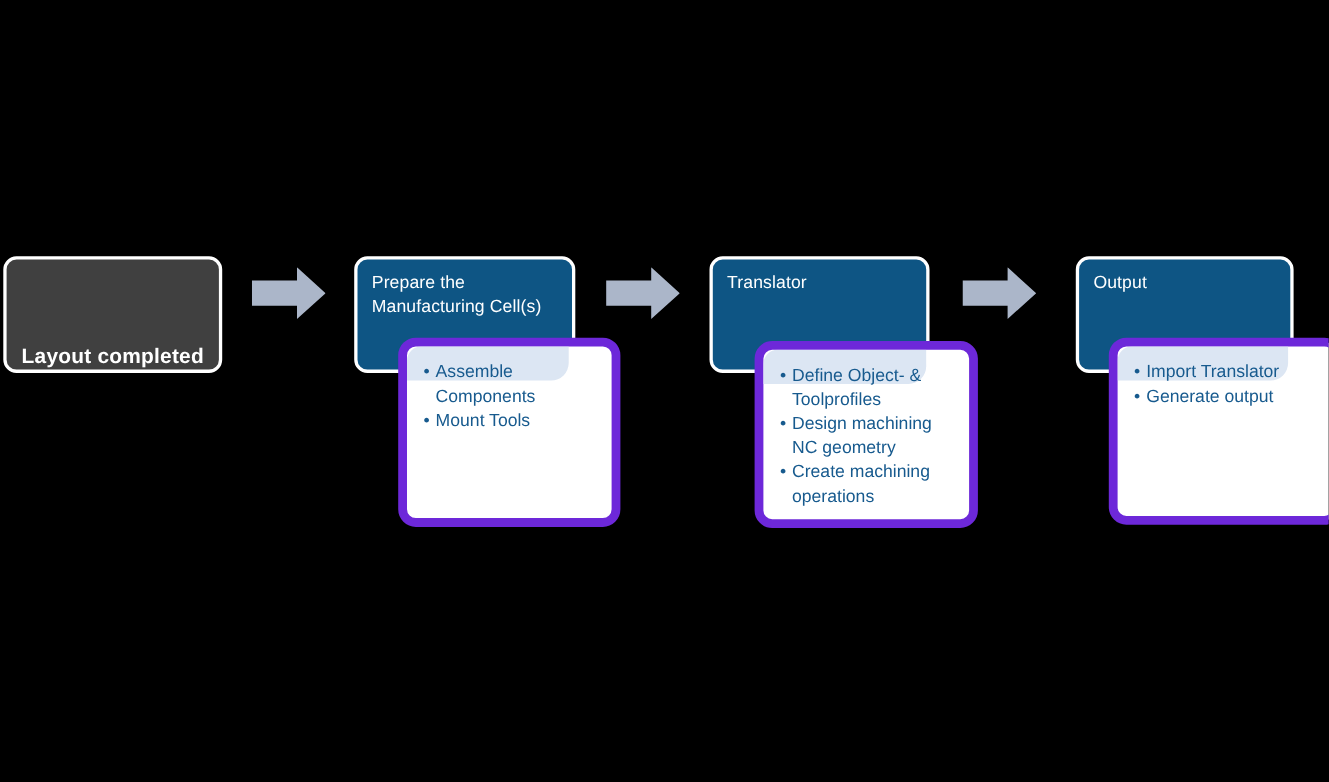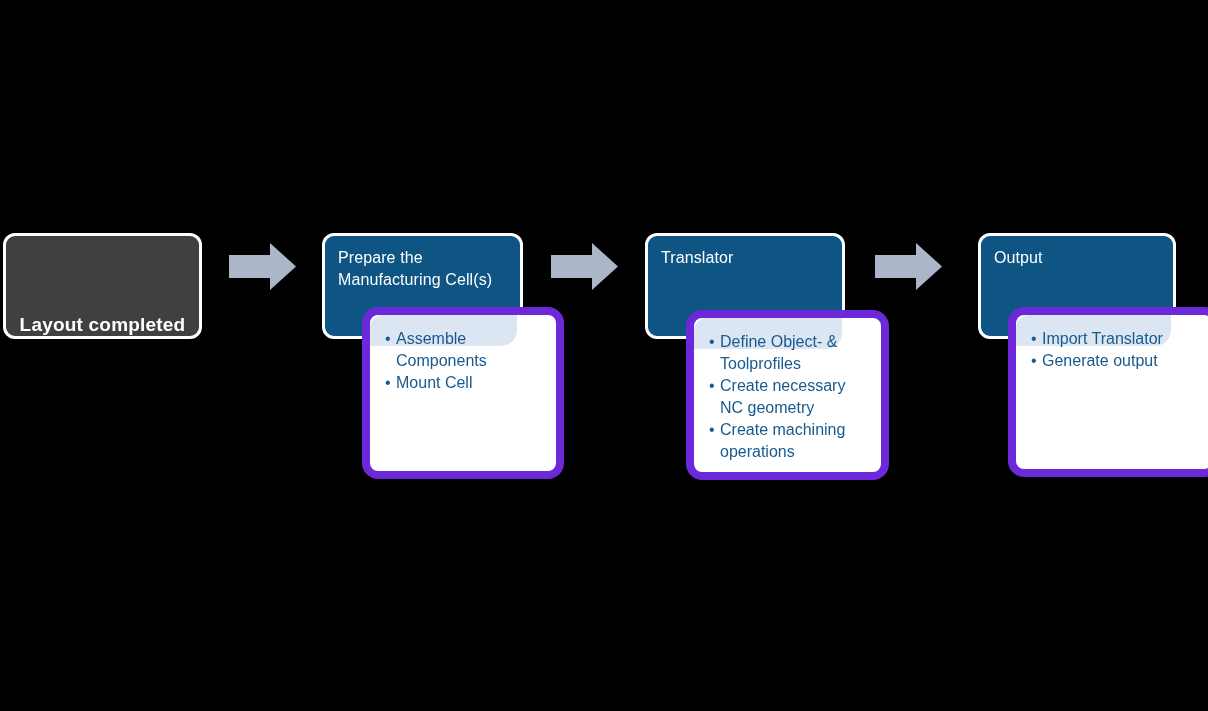--- a/index.html
+++ b/index.html
@@ -93,37 +93,37 @@
 
   <div class="node step n2">
     <span class="node-title">Prepare the
 Manufacturing Cell(s)</span>
   </div>
   <div class="detail d2">
     <div class="band"></div>
     <ul class="bullets">
       <li>Assemble
 Components</li>
-      <li>Mount Cell</li>
+      <li>Mount Tools</li>
     </ul>
   </div>
 
   <svg class="arrow a2" viewBox="0 0 67 47">
     <polygon points="0,12 41,12 41,0 67,23.5 41,47 41,35 0,35" fill="#abb6c9"></polygon>
   </svg>
 
   <div class="node step n3">
     <span class="node-title">Translator</span>
   </div>
   <div class="detail d3">
     <div class="band"></div>
     <ul class="bullets">
       <li>Define Object- &amp;
 Toolprofiles</li>
-      <li>Create necessary
+      <li>Design machining
 NC geometry</li>
       <li>Create machining
 operations</li>
     </ul>
   </div>
 
   <svg class="arrow a3" viewBox="0 0 67 47">
     <polygon points="0,12 41,12 41,0 67,23.5 41,47 41,35 0,35" fill="#abb6c9"></polygon>
   </svg>
 

